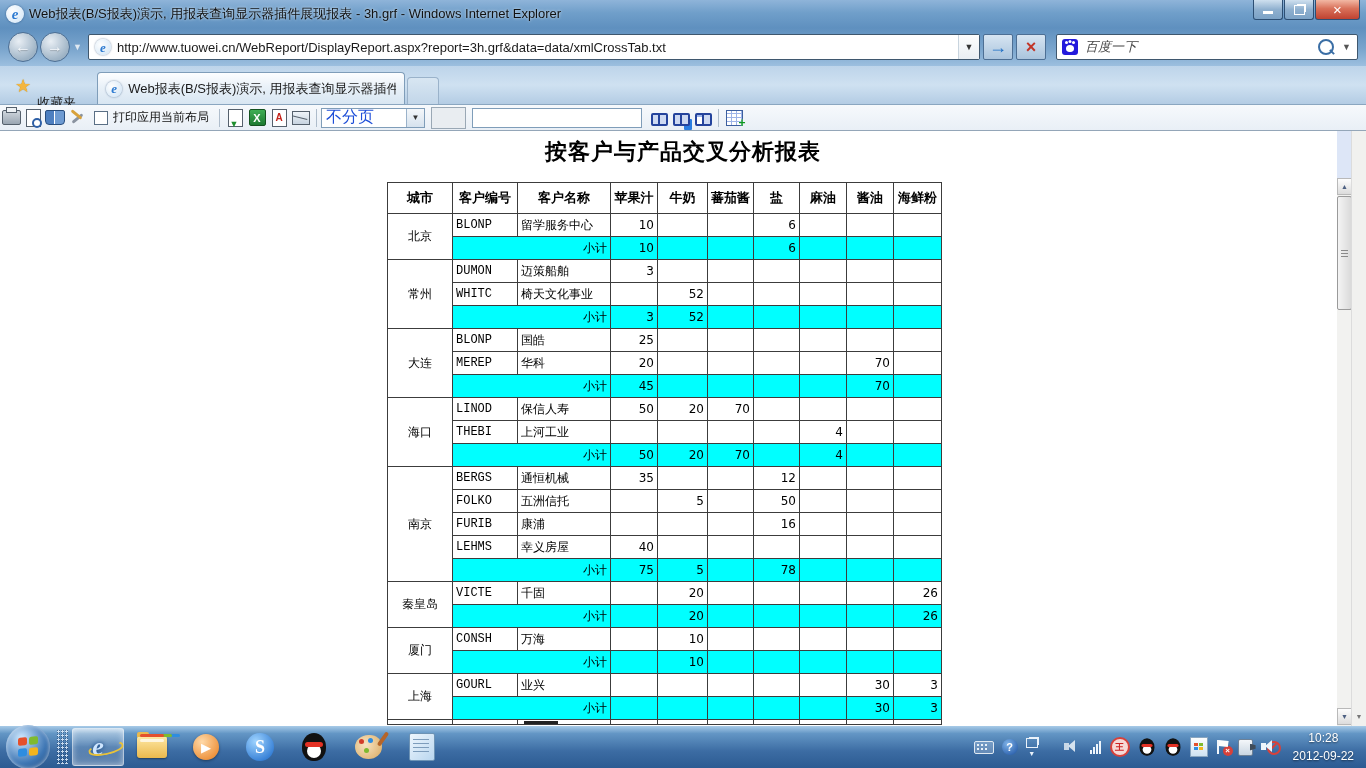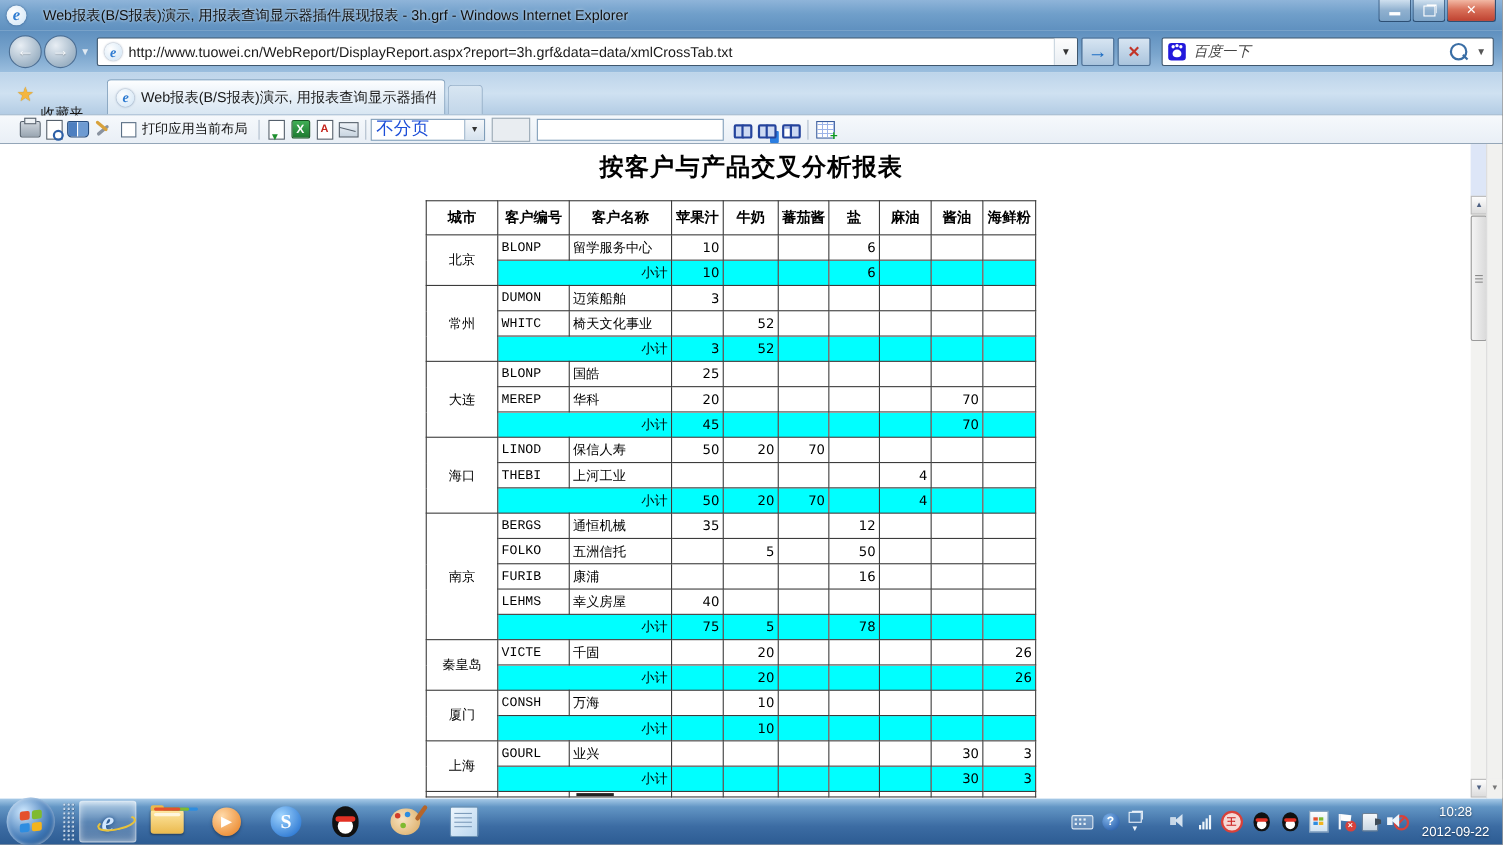--- a/index.html
+++ b/index.html
@@ -6,21 +6,21 @@
   body{width:1366px;height:768px;overflow:hidden;font-family:"Liberation Sans","DejaVu Sans",sans-serif;background:#000;}
   .window{position:relative;width:1366px;height:768px;background:#fff;overflow:hidden;}
 
   
   .titlebar{position:absolute;left:0;top:0;width:100%;height:28px;
     background:linear-gradient(180deg,#8fb4d9 0%,#709fca 45%,#5f90bf 100%);
     display:flex;align-items:center;box-sizing:border-box;padding-left:6px;}
   .ie-e{font-family:"Liberation Serif",serif;font-style:italic;font-weight:bold;color:#2e7bd1;
     background:radial-gradient(circle at 35% 35%,#fefefe,#cfe4f6);border-radius:50%;width:18px;height:18px;
     display:inline-flex;align-items:center;justify-content:center;font-size:15px;line-height:1;box-shadow:0 0 2px rgba(0,40,90,.6);}
-  .title-text{margin-left:15px;font-size:13px;color:#111;text-shadow:0 0 3px rgba(255,255,255,.8);}
+  .title-text{margin-left:5px;font-size:13px;color:#111;text-shadow:0 0 3px rgba(255,255,255,.8);}
   .winbtns{position:absolute;right:6px;top:0;display:flex;}
   .winbtn{width:30px;height:20px;border:1px solid #2d4f74;border-top:none;box-sizing:border-box;
     background:linear-gradient(180deg,#cfe0ef,#8fb0cf 50%,#7ba2c6);display:flex;align-items:center;justify-content:center;
     color:#fff;font-size:12px;border-radius:0 0 3px 3px;margin-left:1px;cursor:pointer;}
   .winbtn.close{width:45px;background:linear-gradient(180deg,#f2b8a4,#d9715a 45%,#bf4231);}
   .restore-glyph{width:9px;height:8px;border:1px solid #fff;box-shadow:2px -2px 0 -1px #fff;background:transparent;}
 
   
   .navbar{position:absolute;left:0;top:28px;width:100%;height:38px;
     background:linear-gradient(180deg,#5f90bf 0%,#7aa5cd 55%,#9cbfdf 100%);
@@ -58,21 +58,21 @@
   .star{color:#f4b63f;font-size:18px;text-shadow:0 0 1px #a97c14;margin-right:6px;}
   .favbtn span.lbl{font-size:13px;color:#1a1a1a;margin-top:34px;}
   .tab{width:308px;height:32px;margin-left:10px;border:1px solid #7f9db9;border-bottom:none;border-radius:4px 4px 0 0;
     background:linear-gradient(180deg,#fdfeff,#e9f1f8 45%,#d8e6f2);display:flex;align-items:center;padding:0 8px;box-sizing:border-box;cursor:pointer;}
   .tab .t-title{margin-left:6px;font-size:13px;color:#1a1a1a;white-space:nowrap;overflow:hidden;}
   .tabstub{width:30px;height:26px;margin-left:2px;border:1px solid #9ab2ca;border-bottom:none;border-radius:4px 4px 0 0;
     background:linear-gradient(180deg,#d8e6f2,#c2d6e9);cursor:pointer;}
 
   
   .cmdbar{position:absolute;left:0;top:105px;width:100%;height:26px;background:linear-gradient(180deg,#f6f9fc,#e9eff6);
-    border-bottom:1px solid #94a6b8;display:flex;align-items:center;box-sizing:border-box;padding:0 16px;}
+    border-bottom:1px solid #94a6b8;display:flex;align-items:center;box-sizing:border-box;padding:0 0;}
   .tbtn{width:22px;height:22px;display:flex;align-items:center;justify-content:center;cursor:pointer;border-radius:2px;}
   .sep{width:1px;height:18px;background:#aebccb;margin:0 4px;}
   .chk{width:12px;height:12px;border:1px solid #5a6f85;background:#fff;margin:0 5px 0 6px;cursor:pointer;}
   .chk-label{font-size:12px;color:#111;margin-right:6px;}
   .ddl{width:104px;height:20px;border:1px solid #7f9db9;background:#fff;display:flex;align-items:center;box-sizing:border-box;cursor:pointer;}
   .ddl .val{flex:1;font-size:16px;color:#1d4ed8;padding-left:4px;}
   .ddl .arr{width:17px;height:100%;background:linear-gradient(180deg,#f4f7fa,#d6e2ee);border-left:1px solid #9ab2ca;
     display:flex;align-items:center;justify-content:center;font-size:8px;color:#333;}
   .graybox{width:33px;height:20px;border:1px solid #9aa8b5;background:#e9edf1;margin-left:6px;}
   .findinput{width:170px;height:20px;border:1px solid #7f9db9;margin:0 6px;font-size:12px;box-sizing:border-box;padding:0 3px;background:#fff;}

